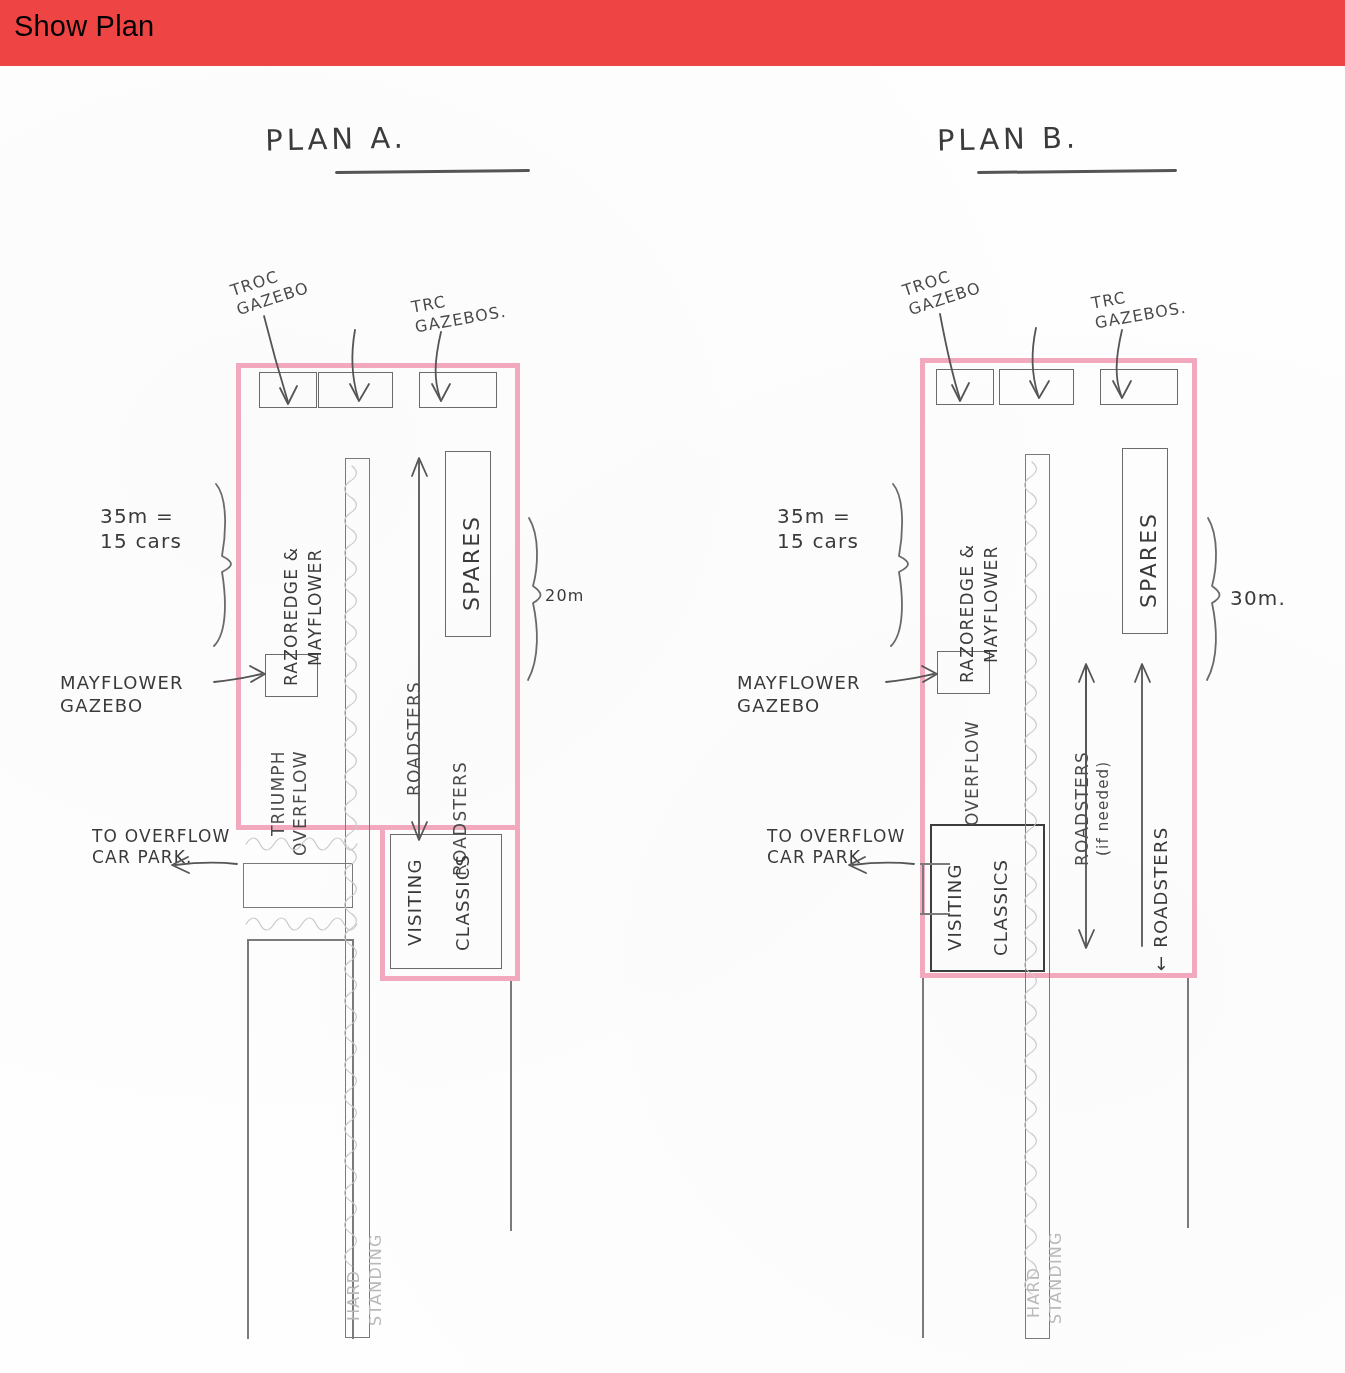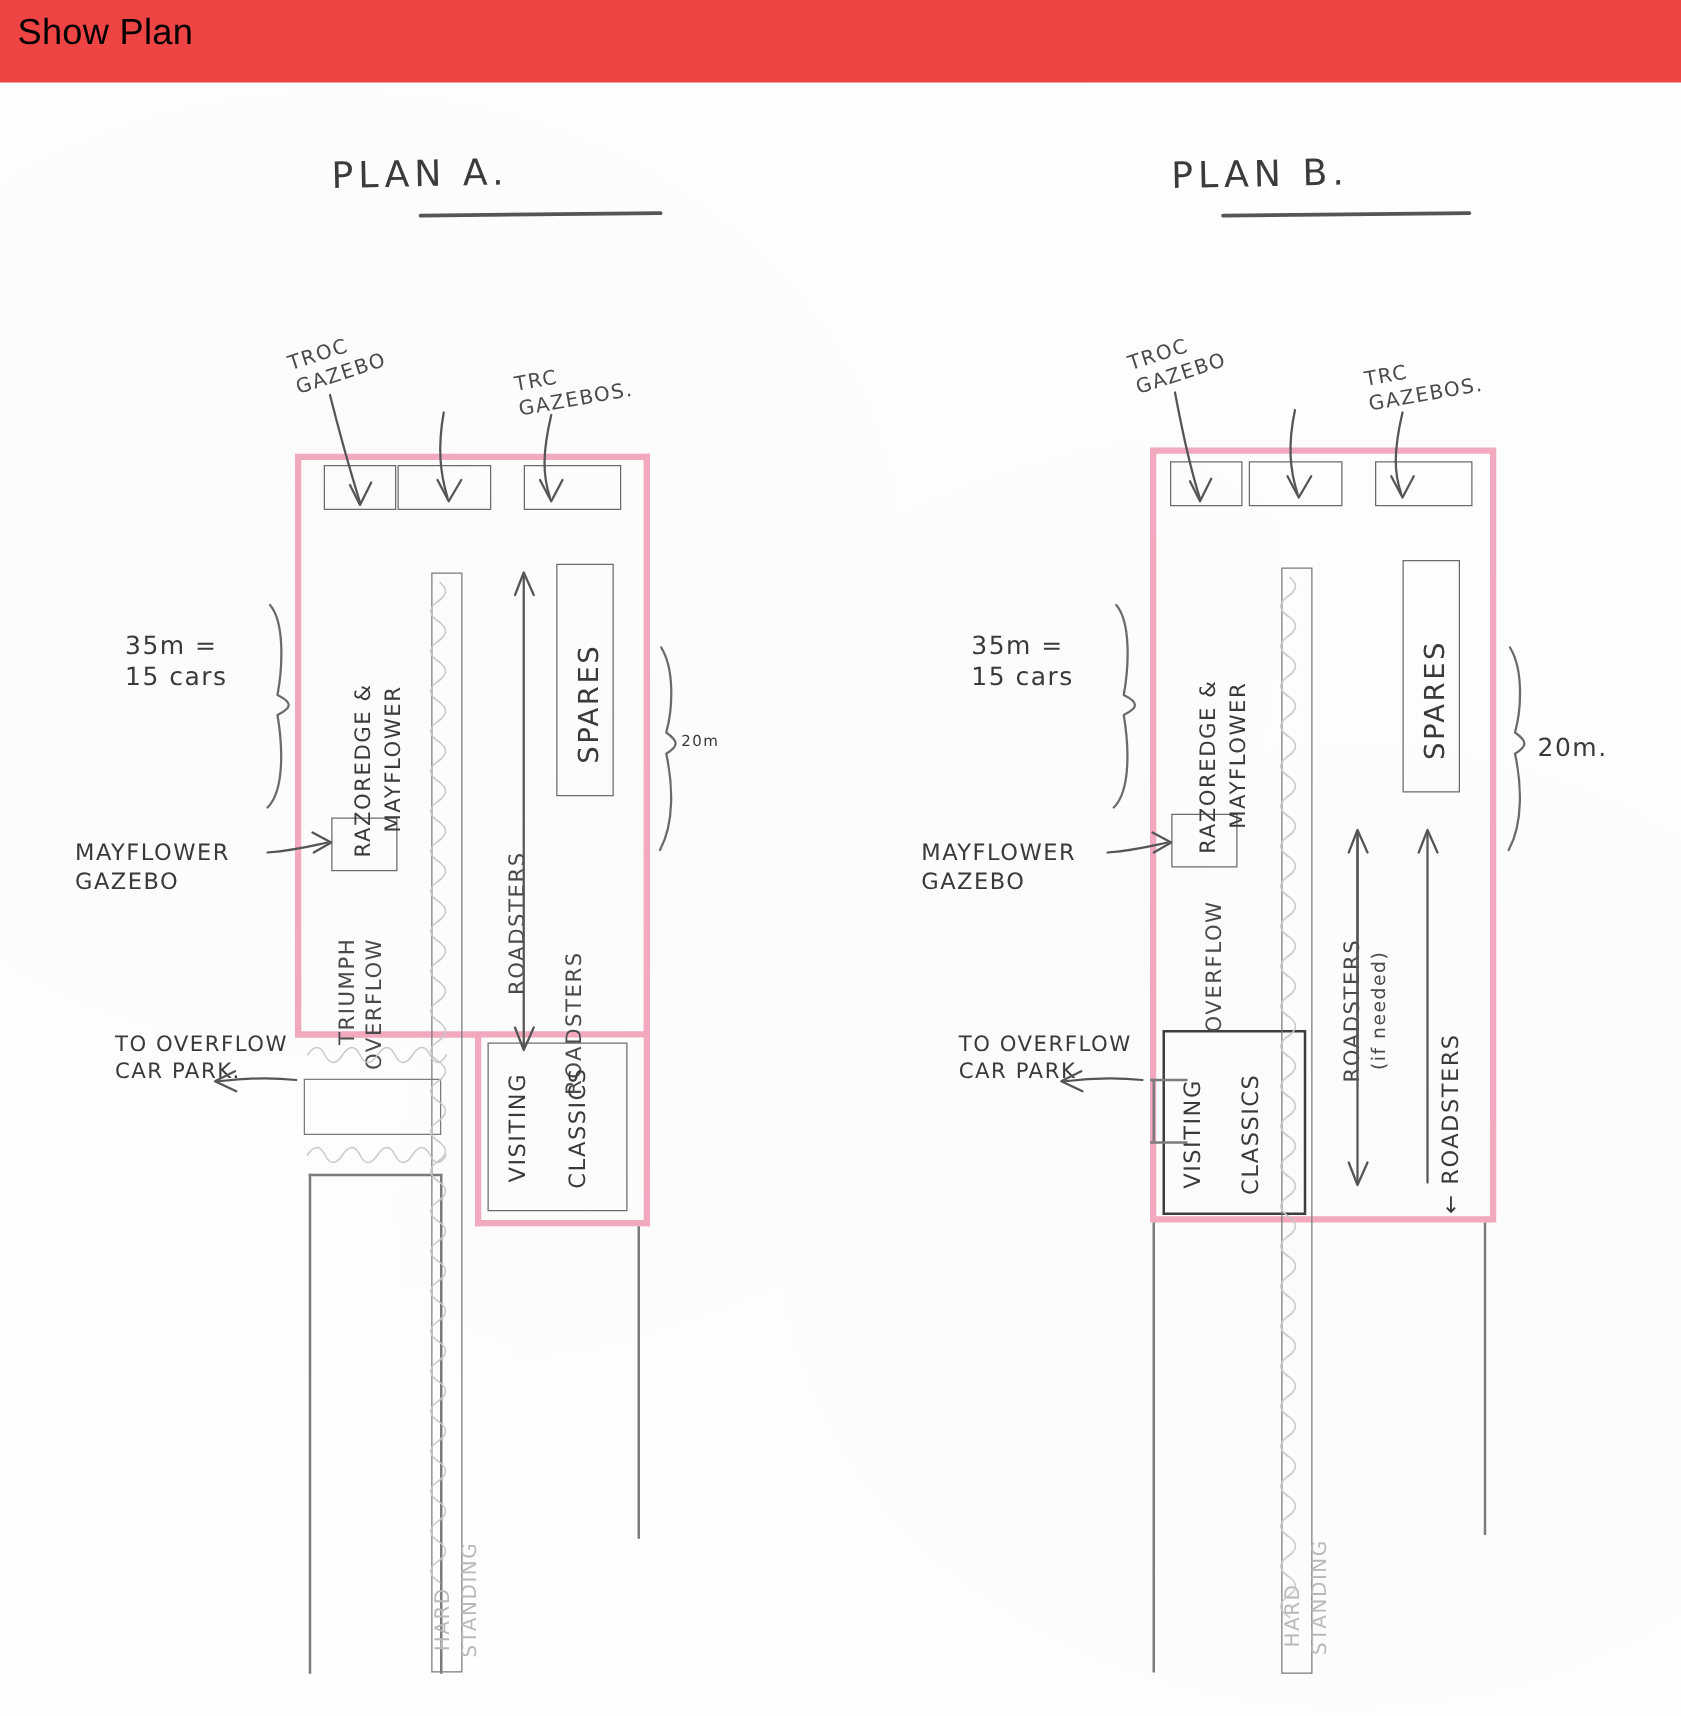--- a/index.html
+++ b/index.html
@@ -192,21 +192,21 @@
       <div class="vtext hw faint" style="left:366px; top:1260px; font-size:16px;">STANDING</div>
 
       <div class="rot-label hw" style="left:228px; top:216px; transform: rotate(-18deg); font-size:16px;">TROC
 GAZEBO</div>
       <div class="rot-label hw" style="left:410px; top:232px; transform: rotate(-10deg); font-size:16px;">TRC
 GAZEBOS.</div>
 
       <div class="hw dark" style="position:absolute; left:100px; top:438px; font-size:20px;">35m =
 15 cars</div>
 
-      <div class="hw dark" style="position:absolute; left:545px; top:520px; font-size:12px;">20m</div>
+      <div class="hw dark" style="position:absolute; left:545px; top:520px; font-size:16px;">20m</div>
 
       <div class="hw dark" style="position:absolute; left:60px; top:606px; font-size:18px;">MAYFLOWER
 GAZEBO</div>
 
       <div class="hw dark" style="position:absolute; left:92px; top:760px; font-size:17px; text-align:left;">TO OVERFLOW
 CAR PARK.</div>
 
       <svg class="ovl" viewBox="0 0 672 1307">
 
         <path d="M264 250 C 272 282, 280 310, 288 336"></path>
@@ -281,21 +281,21 @@
       <div class="vtext hw faint" style="left:374px; top:1258px; font-size:16px;">STANDING</div>
 
       <div class="rot-label hw" style="left:228px; top:216px; transform: rotate(-18deg); font-size:16px;">TROC
 GAZEBO</div>
       <div class="rot-label hw" style="left:418px; top:228px; transform: rotate(-10deg); font-size:16px;">TRC
 GAZEBOS.</div>
 
       <div class="hw dark" style="position:absolute; left:105px; top:438px; font-size:20px;">35m =
 15 cars</div>
 
-      <div class="hw dark" style="position:absolute; left:558px; top:520px; font-size:20px;">20m.</div>
+      <div class="hw dark" style="position:absolute; left:558px; top:520px; font-size:20px;">30m.</div>
 
       <div class="hw dark" style="position:absolute; left:65px; top:606px; font-size:18px;">MAYFLOWER
 GAZEBO</div>
 
       <div class="hw dark" style="position:absolute; left:95px; top:760px; font-size:17px;">TO OVERFLOW
 CAR PARK</div>
 
       <svg class="ovl" viewBox="0 0 672 1307">
         <path d="M268 248 C 274 280, 280 308, 288 333"></path>
         <path d="M280 319 L 288 335 L 297 317"></path>

